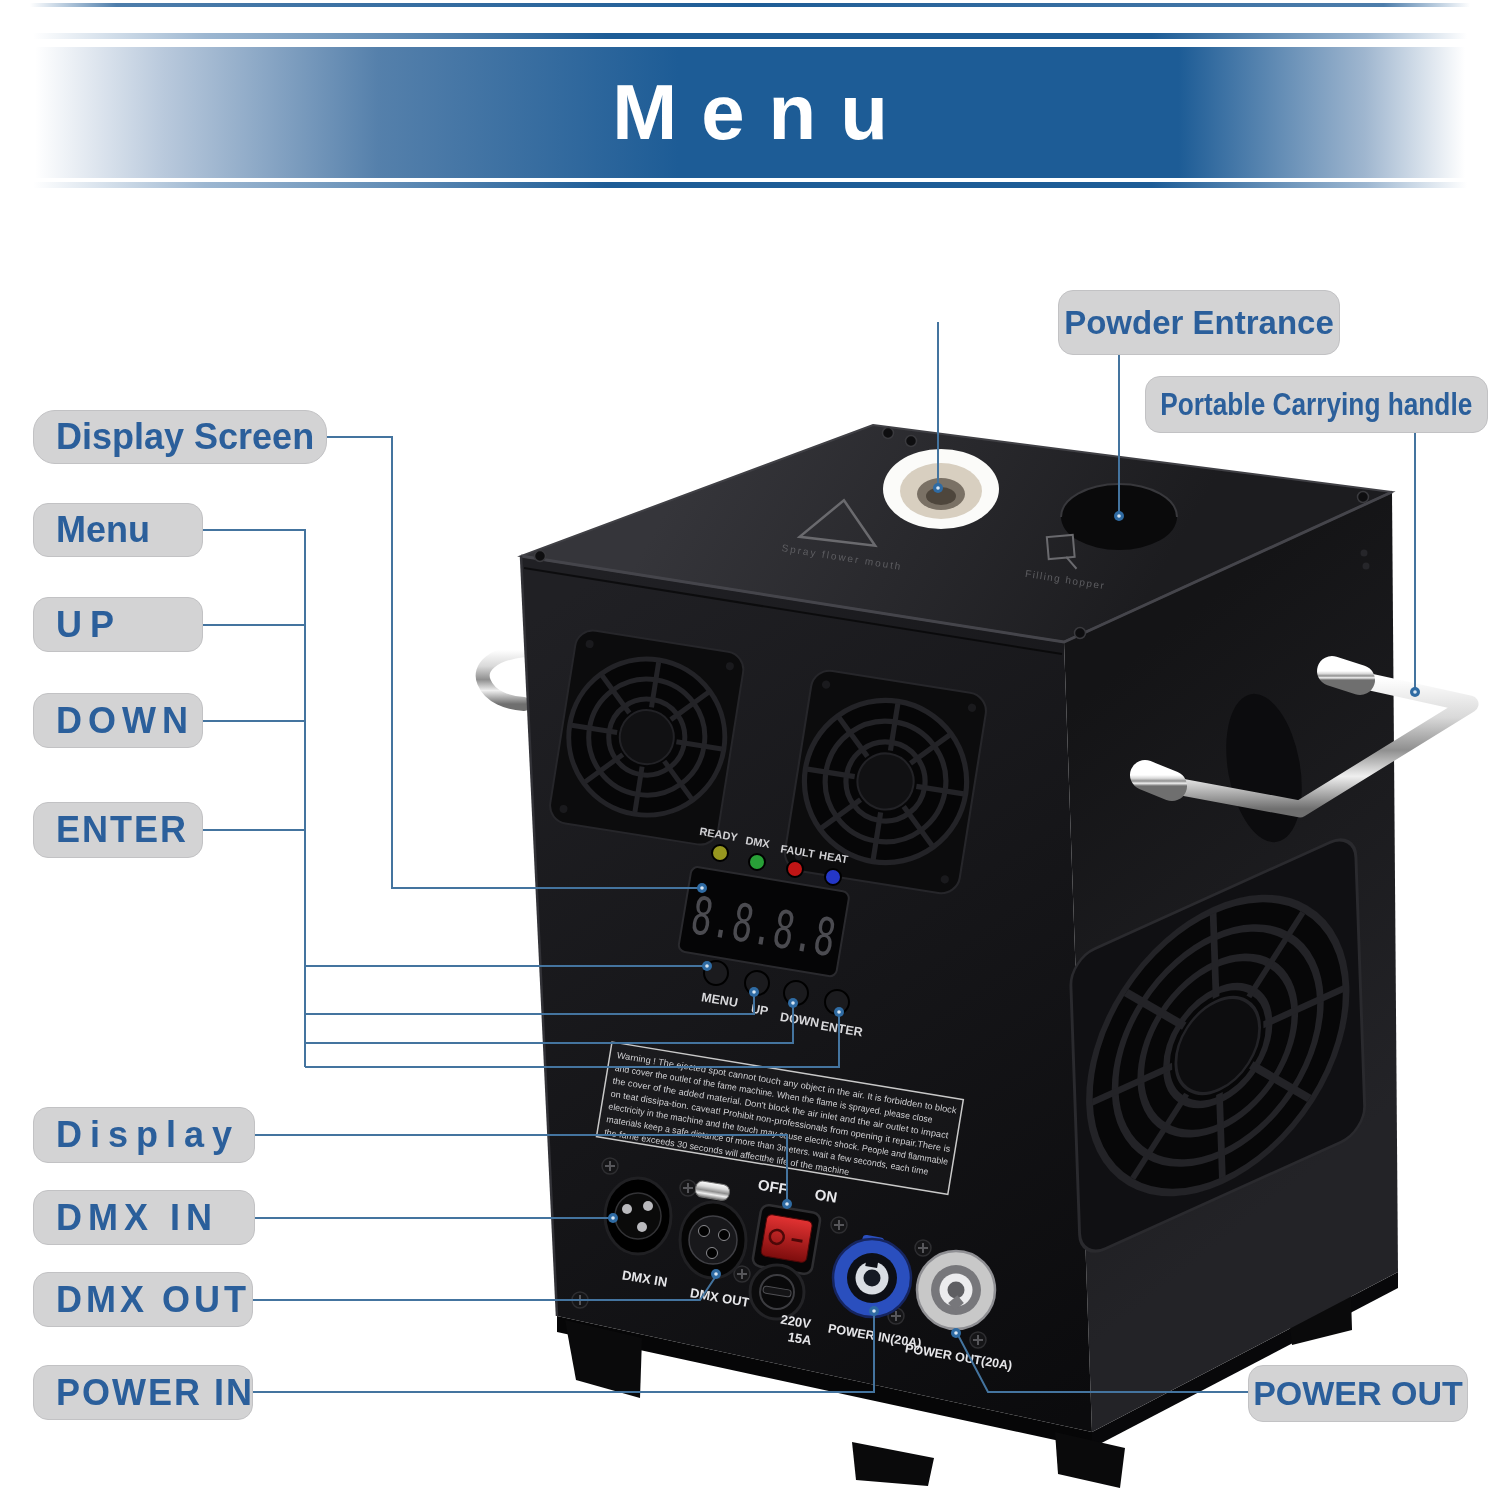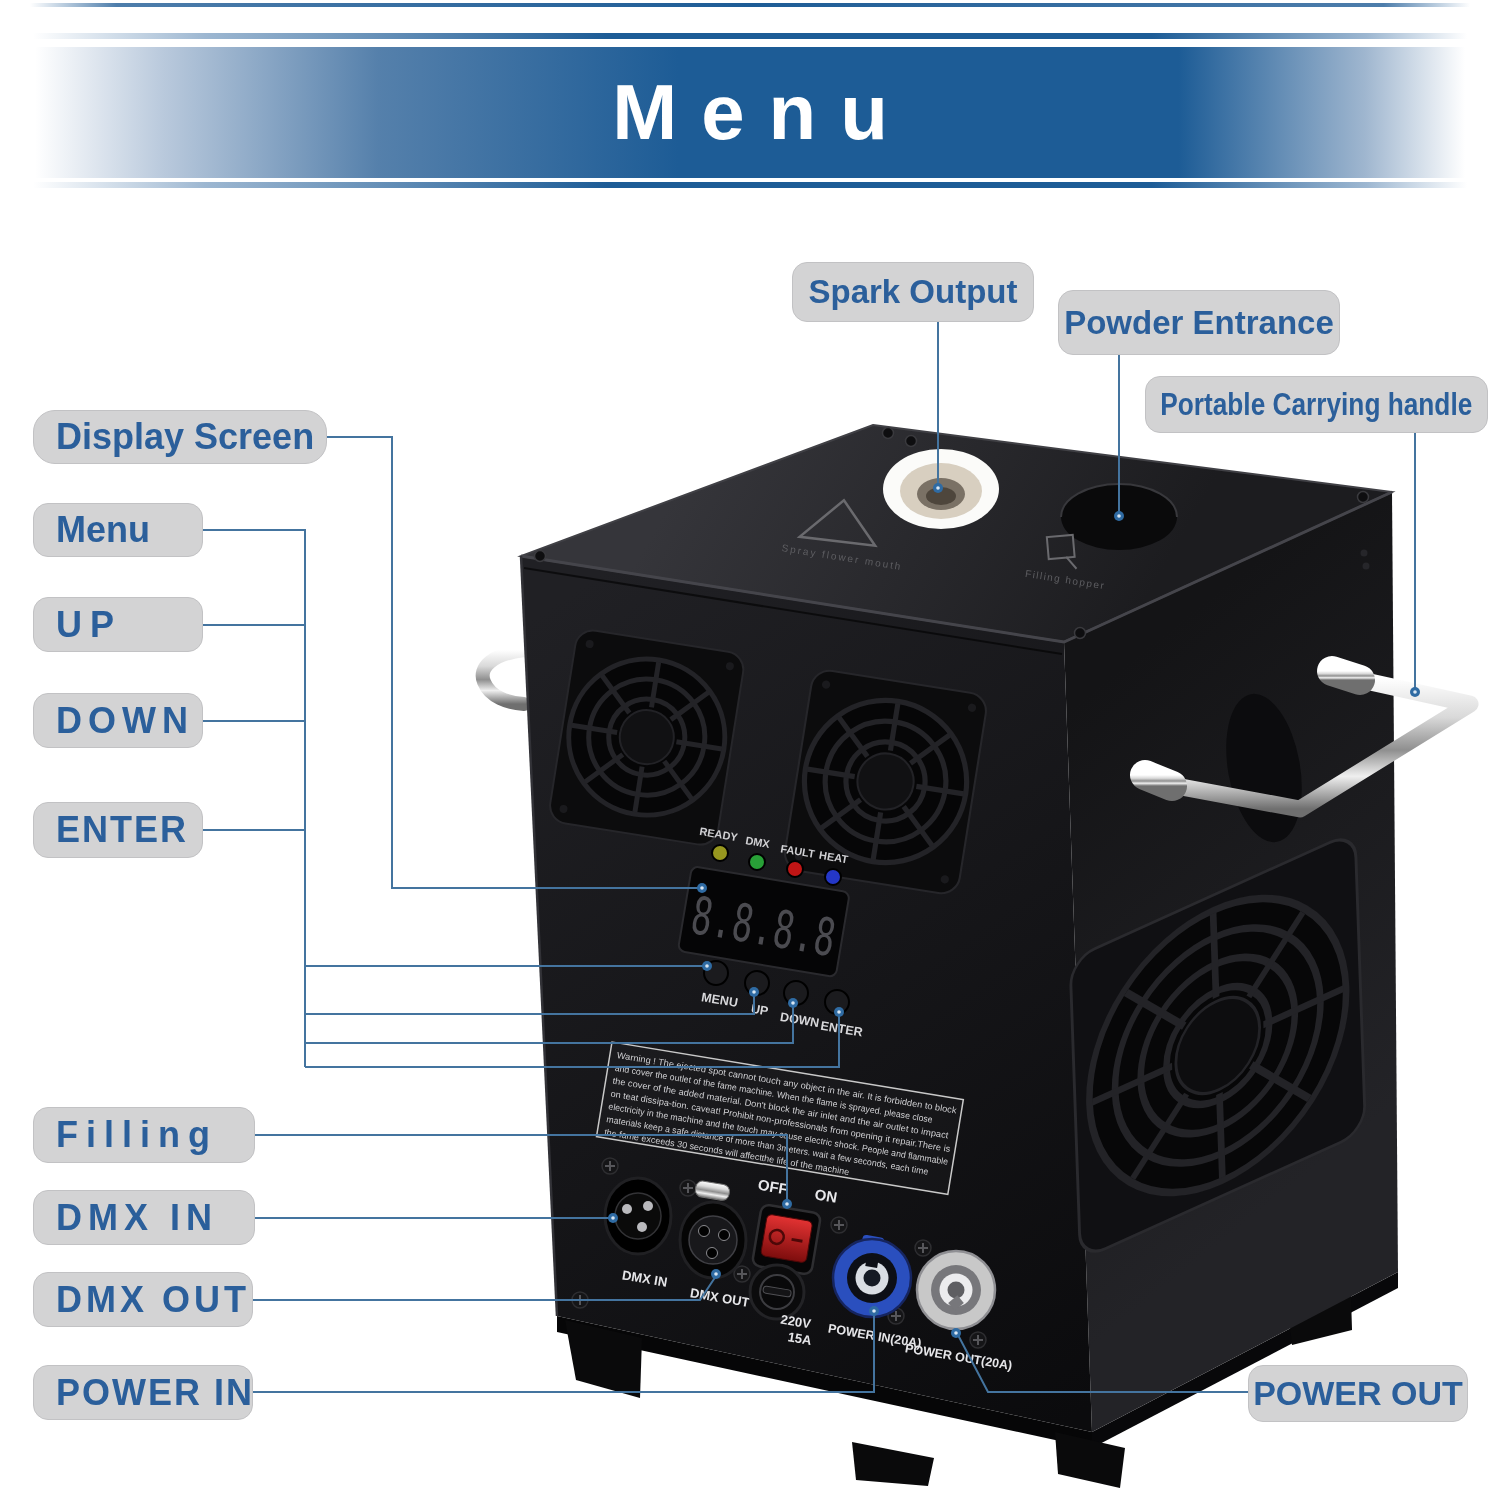--- a/index.html
+++ b/index.html
@@ -340,23 +340,20 @@
           <circle cx="839" cy="1012" r="1.8"></circle>
           <circle cx="787" cy="1204" r="1.8"></circle>
         <circle cx="613" cy="1218" r="1.8"></circle>
           <circle cx="716" cy="1274" r="1.8"></circle>
           <circle cx="874" cy="1311" r="1.8"></circle>
         <circle cx="956" cy="1333" r="1.8"></circle>
       </g>
     </g>
   </svg>
 
-  <div class="tag top" style="left:792px;top:262px;width:242px;height:60px;">
-    <span>Spark Output</span>
-    </div>
   <div class="tag top" style="left:1058px;top:290px;width:282px;height:65px;">
     <span>Powder Entrance</span>
     </div>
   <div class="tag top" style="left:1145px;top:376px;width:343px;height:57px;">
     <span class="condense">Portable Carrying handle</span>
     </div>
 
   <div class="tag left" style="left:33px;top:410px;width:294px;height:54px;border-radius:22px;">
     <span>Display Screen</span>
     </div>
@@ -366,21 +363,21 @@
   <div class="tag left ls8" style="left:33px;top:597px;width:170px;height:55px;">
     <span>UP</span>
     </div>
   <div class="tag left ls6" style="left:33px;top:693px;width:170px;height:55px;">
     <span>DOWN</span>
     </div>
   <div class="tag left ls2" style="left:33px;top:802px;width:170px;height:56px;">
     <span>ENTER</span>
     </div>
   <div class="tag left ls8" style="left:33px;top:1107px;width:222px;height:56px;">
-    <span>Filling</span>
+    <span>Display</span>
     </div>
   <div class="tag left ls6" style="left:33px;top:1190px;width:222px;height:55px;">
     <span>DMX IN</span>
     </div>
   <div class="tag left ls4" style="left:33px;top:1272px;width:220px;height:55px;">
     <span>DMX OUT</span>
     </div>
   <div class="tag left ls2" style="left:33px;top:1365px;width:220px;height:55px;">
     <span>POWER IN</span>
     </div>

